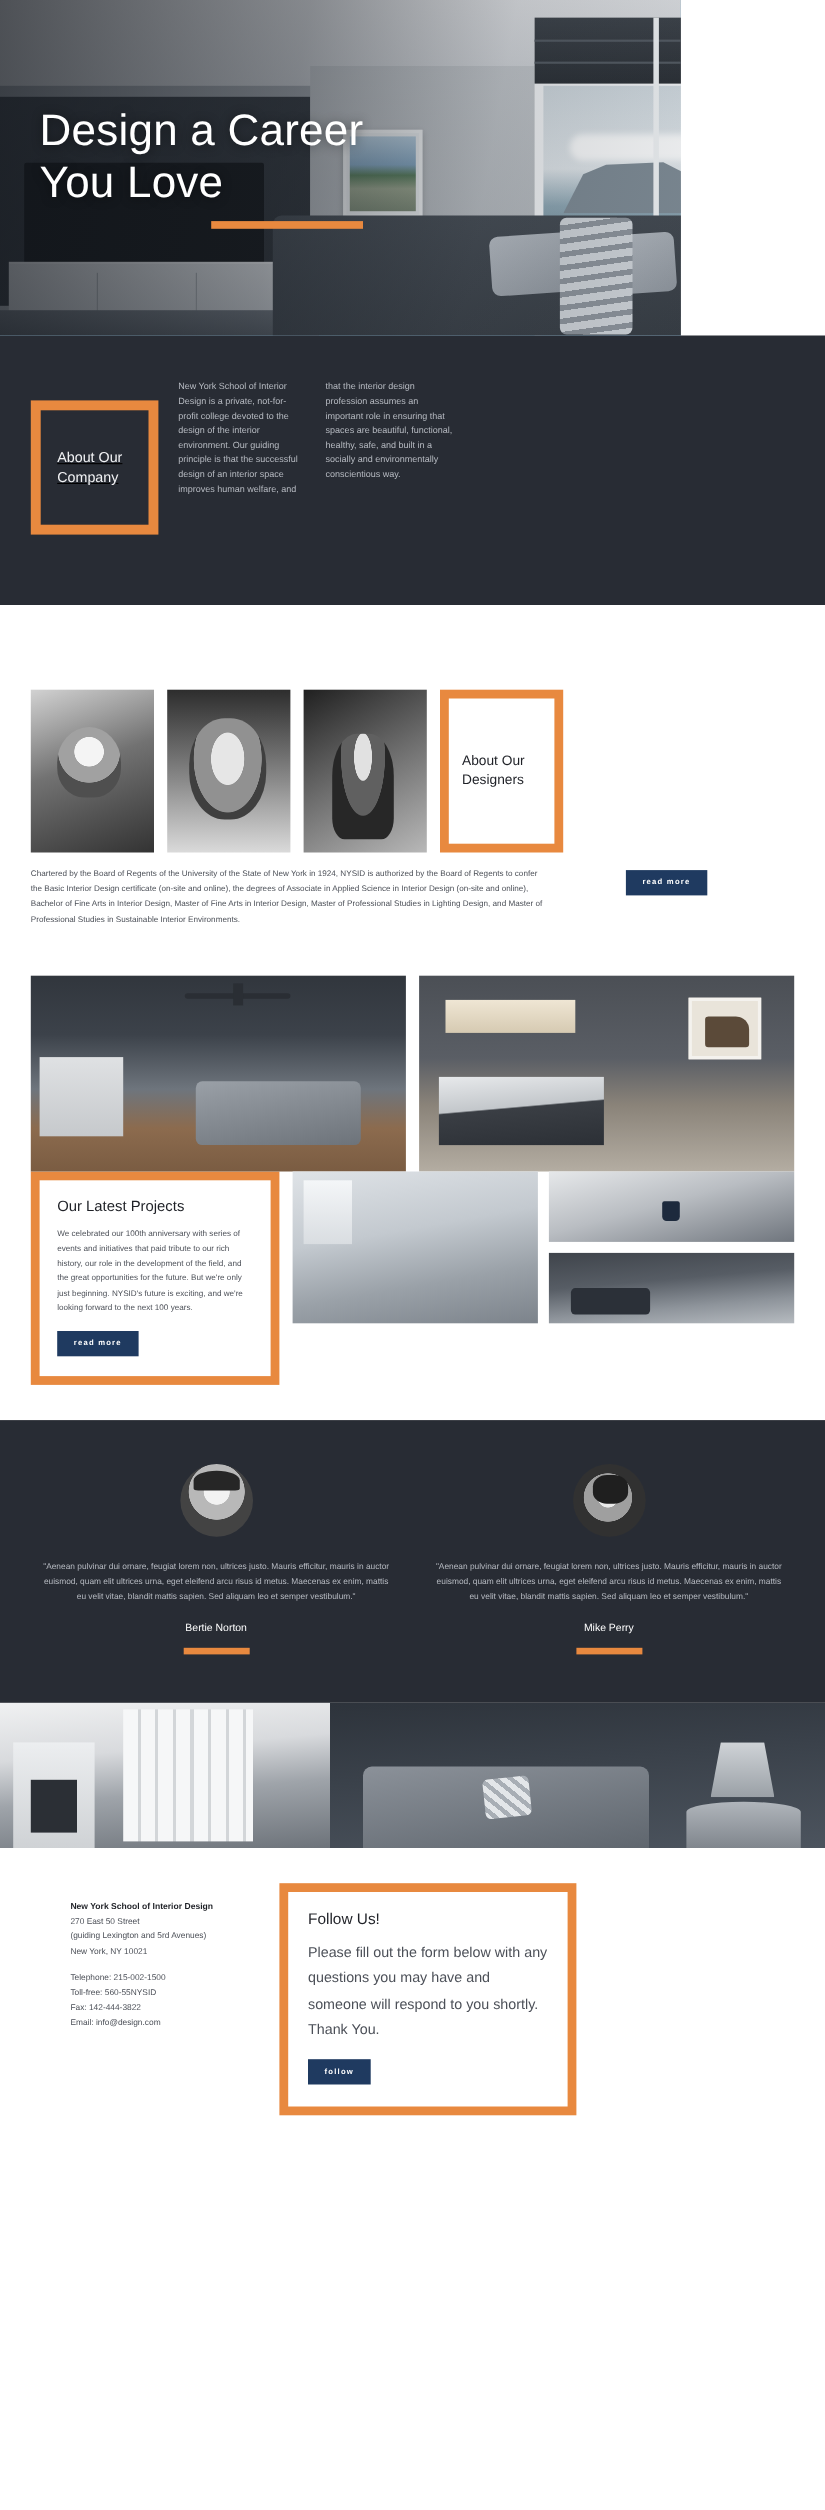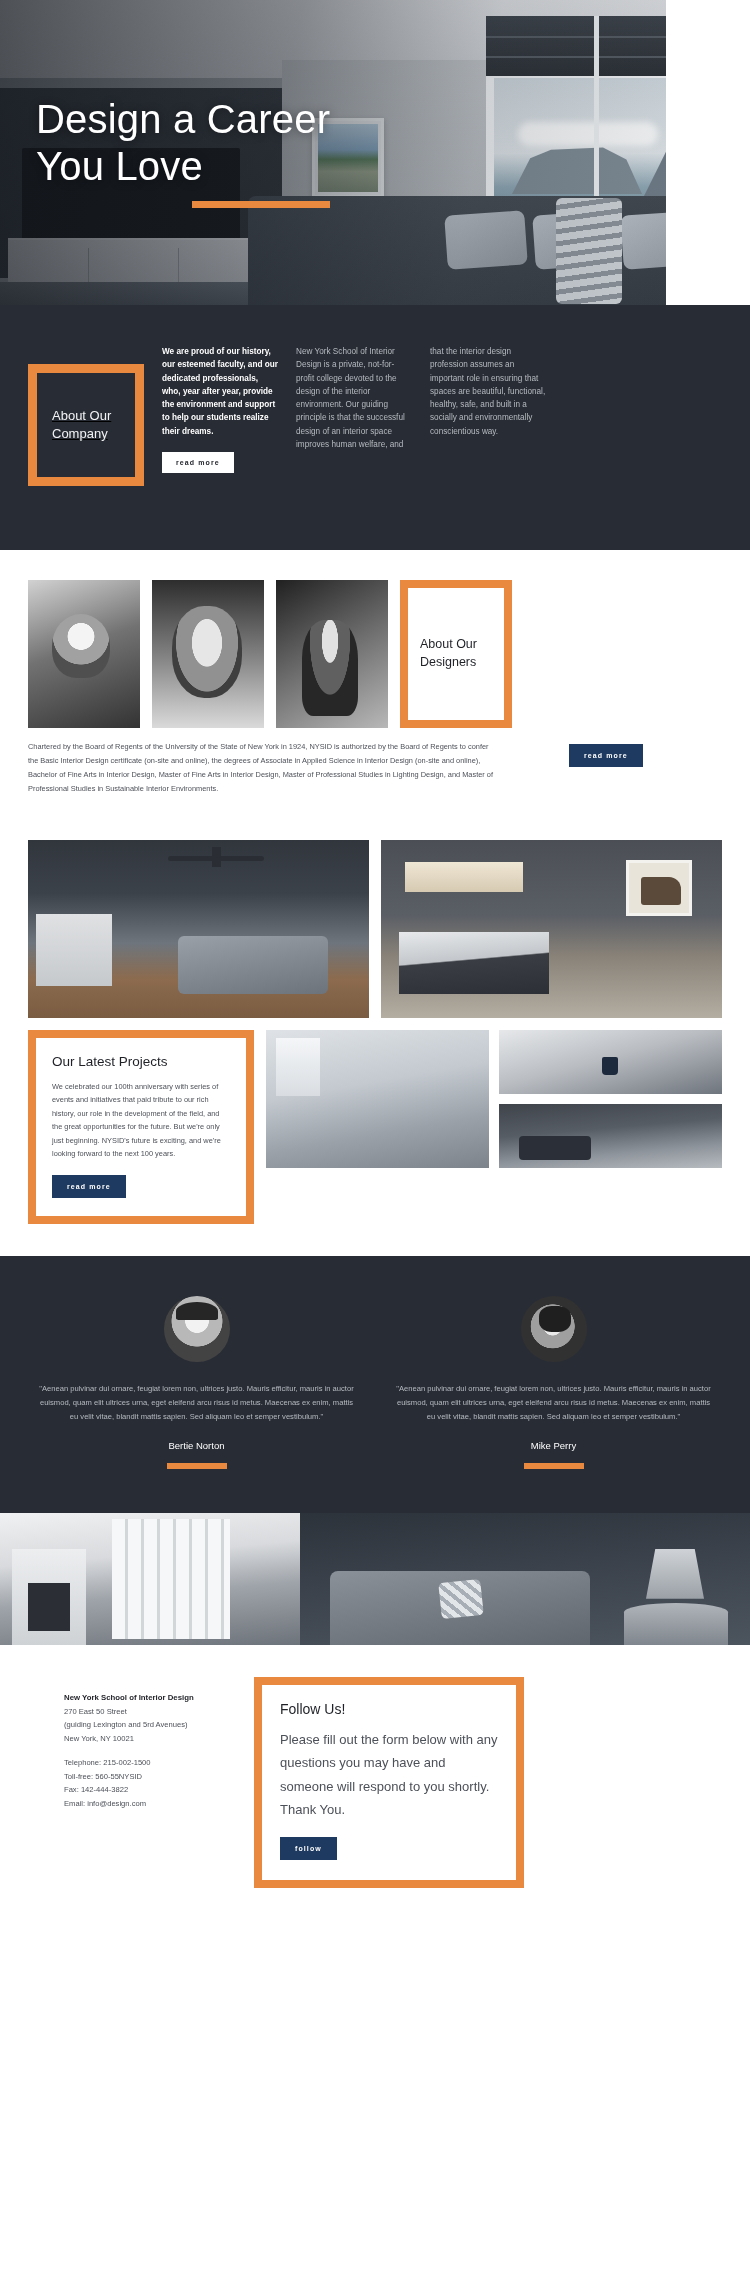--- a/index.html
+++ b/index.html
@@ -7,21 +7,21 @@
     width: 750px;
     background: #ffffff;
     font-family: "Liberation Sans", sans-serif;
     -webkit-font-smoothing: antialiased;
   }
   body { width: 750px; overflow-x: hidden; }
 
   
   .hero {
     position: relative;
-    width: 666px;
+    width: 619px;
     height: 305px;
     overflow: hidden;
     background: #0369a1;
   }
   .hero-img { position: absolute; inset: 0; }
   .hero-ceiling {
     position: absolute; left: 0; top: 0; width: 750px; height: 92px;
     background: linear-gradient(175deg, #e9eaec 0%, #d4d7db 60%, #bfc3c8 100%);
   }
   .hero-wall-left {
@@ -181,21 +181,21 @@
     font-weight: 700;
     letter-spacing: 1.1px;
     padding: 7px 14px;
     border: none;
     cursor: pointer;
     font-family: "Liberation Sans", sans-serif;
   }
 
   
   .designers { width: 750px; background: #ffffff; padding: 30px 28px 0 28px; }
-  .designers-row { display: flex; gap: 12px; align-items: center; }
+  .designers-row { display: flex; gap: 12px; align-items: center; margin-top: 47px; }
   .photo {
     width: 112px; height: 148px; flex: 0 0 112px;
     filter: grayscale(100%);
     position: relative; overflow: hidden;
   }
   .ph1 { background: linear-gradient(160deg, #cfd2d6 0%, #6e737a 45%, #2f3339 100%); }
   .ph1::after {
     content: ""; position: absolute; left: 24px; top: 34px; width: 58px; height: 64px;
     background: radial-gradient(circle at 50% 35%, #f3f4f5 0 26%, #9da2a8 27% 55%, #4b5057 56% 100%);
     border-radius: 50% 50% 42% 42%;
@@ -283,21 +283,21 @@
   }
   .proj-art {
     position: absolute; right: 30px; top: 20px; width: 66px; height: 56px;
     background: #e9e4da; border: 3px solid #f4f2ee;
   }
   .proj-art::after {
     content: ""; position: absolute; left: 12px; top: 14px; width: 40px; height: 28px;
     background: #5b4a39; border-radius: 3px 12px 3px 3px;
   }
 
-  .proj-bottom { display: flex; gap: 12px; margin-top: 12px; }
+  .proj-bottom { display: flex; gap: 12px; }
   .proj-card {
     flex: 0 0 226px; width: 226px;
     border: 8px solid #e8893f;
     background: #ffffff;
     padding: 16px 16px 18px 16px;
   }
   .proj-title {
     color: #1f2127; font-size: 13.5px; font-weight: 400; margin-bottom: 11px;
   }
   .proj-text { color: #4c5058; font-size: 7.4px; line-height: 1.82; }
@@ -463,24 +463,20 @@
 
 <section class="about">
   <div class="about-inner">
 
     <div class="about-framebox">
       <div class="about-framebox-inner">
         <div class="about-heading">About Our Company</div>
       </div>
     </div>
 
-    <div class="about-col">
-      <p class="about-lead">We are proud of our history, our esteemed faculty, and our dedicated professionals, who, year after year, provide the environment and support to help our students realize their dreams.</p>
-      <button class="btn-white">read more</button>
-    </div>
 
     <div class="about-col">
       <p class="about-body">New York School of Interior Design is a private, not-for-profit college devoted to the design of the interior environment. Our guiding principle is that the successful design of an interior space improves human welfare, and</p>
     </div>
 
     <div class="about-col">
       <p class="about-body">that the interior design profession assumes an important role in ensuring that spaces are beautiful, functional, healthy, safe, and built in a socially and environmentally conscientious way.</p>
     </div>
 
   </div>

